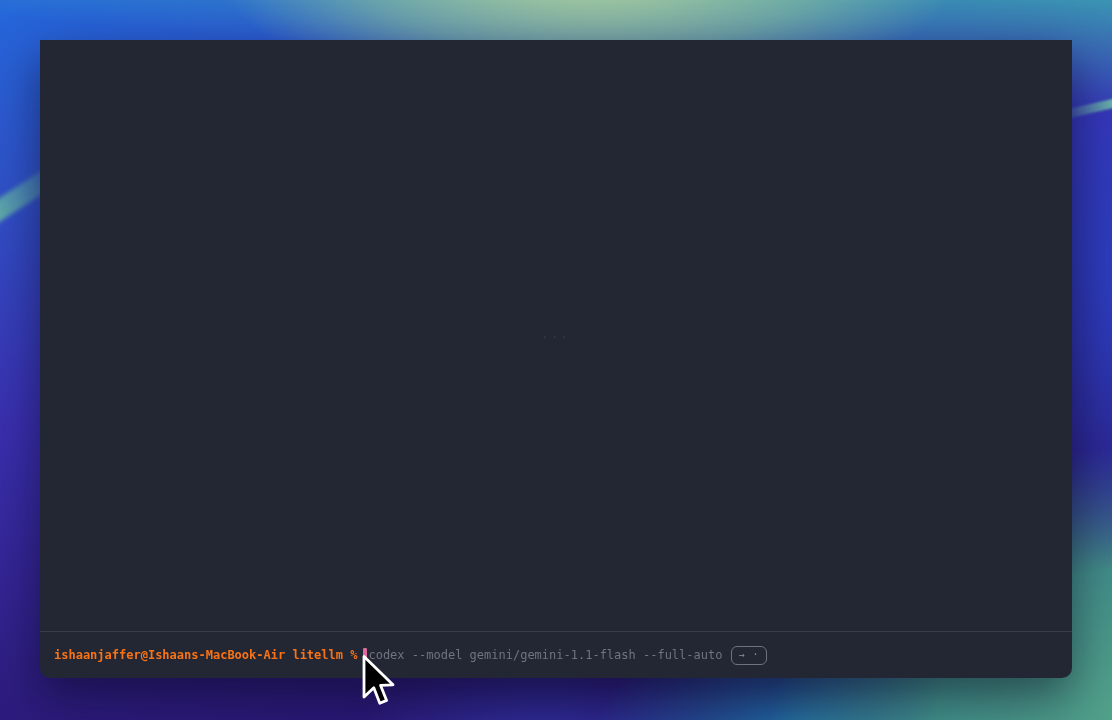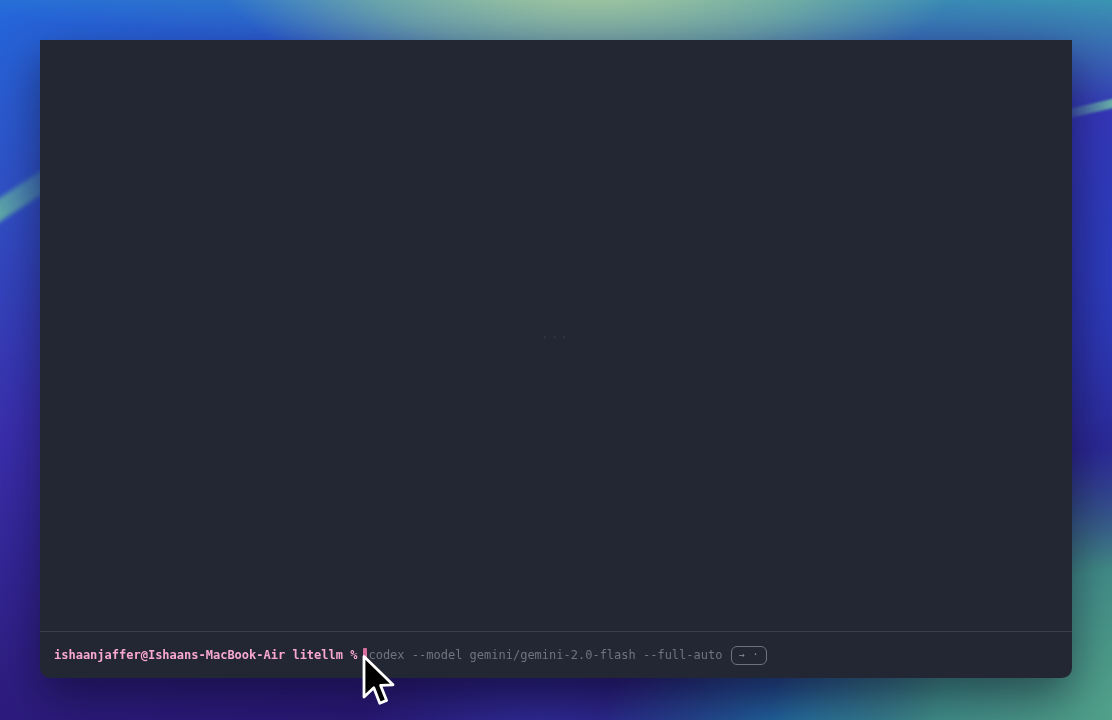--- a/index.html
+++ b/index.html
@@ -50,21 +50,21 @@
     font-size: 11px; letter-spacing: 3px; white-space: nowrap;
   }
   .prompt-bar {
     flex: 0 0 47px;
     border-top: 1px solid rgba(220, 228, 240, 0.12);
     display: flex; align-items: center;
     padding: 0 14px;
     font-size: 12px; line-height: 1;
     white-space: pre;
   }
-  .shell-prompt { color: #f9a8d4; font-weight: 700; }
+  .shell-prompt { color: #f97316; font-weight: 700; }
   .text-caret {
     display: inline-block; width: 4px; height: 15px;
     background: #d86d9e; border-radius: 1px;
     vertical-align: text-bottom; margin: 0 1px 0 6px;
   }
   .autosuggestion { color: #70747e; }
   .tab-hint-badge {
     display: inline-block; margin-left: 9px;
     border: 1px solid #6e727c; border-radius: 6px;
     color: #8d919b; font-size: 10px; line-height: 1;
@@ -83,19 +83,19 @@
 <div class="wallpaper">
   <div class="streak streak-left"></div>
   <div class="streak streak-right"></div>
 </div>
 
 <div class="terminal-window">
   <div class="terminal-body">
     <span class="loading-ellipsis">···</span>
   </div>
   <div class="prompt-bar">
-    <span class="shell-prompt">ishaanjaffer@Ishaans-MacBook-Air litellm %</span><span class="text-caret"></span><span class="autosuggestion">codex --model gemini/gemini-2.0-flash --full-auto</span><span class="tab-hint-badge">→ ·</span>
+    <span class="shell-prompt">ishaanjaffer@Ishaans-MacBook-Air litellm %</span><span class="text-caret"></span><span class="autosuggestion">codex --model gemini/gemini-1.1-flash --full-auto</span><span class="tab-hint-badge">→ ·</span>
   </div>
 </div>
 
 <svg class="mouse-cursor" viewBox="0 0 17 28" xmlns="http://www.w3.org/2000/svg">
   <path d="M1.5 1.2 L1.5 21.5 L6.4 16.9 L9.4 24.6 L12.8 23.2 L9.8 15.7 L16 15.4 Z" fill="#000000" stroke="#ffffff" stroke-width="1.4" stroke-linejoin="round"></path>
 </svg>
 
 </body></html>

